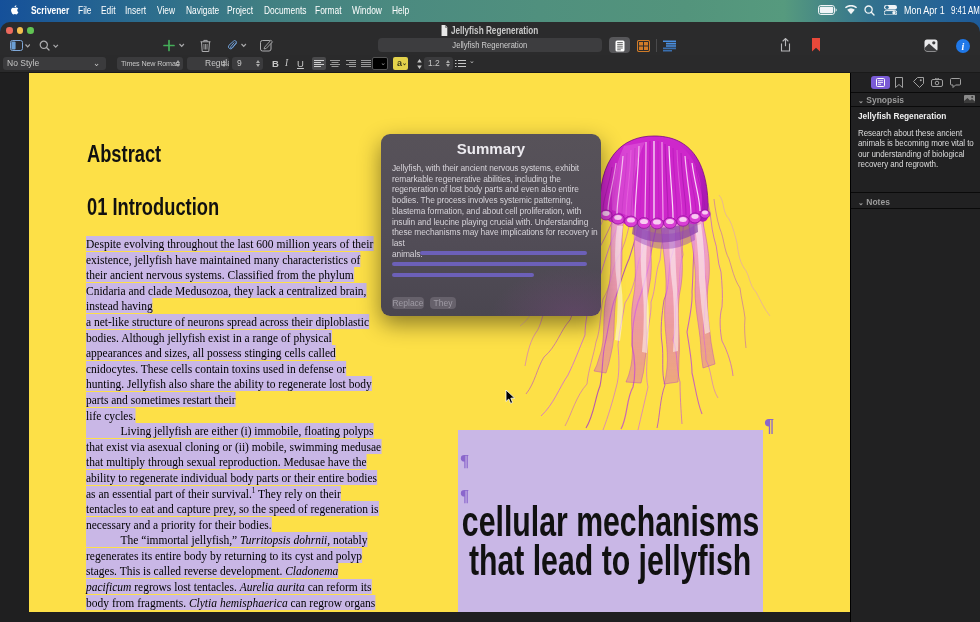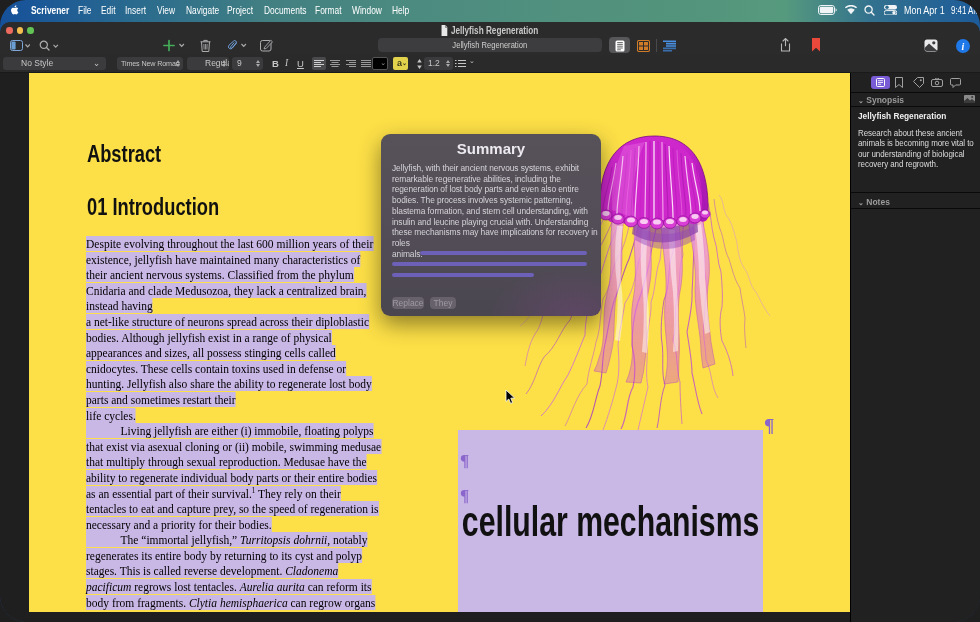--- a/index.html
+++ b/index.html
@@ -1,19 +1,19 @@
 <!DOCTYPE html>
 <html><head>
 <meta charset="utf-8">
 <style>
   * { margin:0; padding:0; box-sizing:border-box; }
   html,body { width:980px; height:622px; overflow:hidden; }
   body { font-family:"Liberation Sans", sans-serif; background:#1f1f20; }
   #screen { position:absolute; top:0; left:0; width:980px; height:622px; overflow:hidden;
-    background:linear-gradient(90deg,#15509a 0%,#2a6b8e 14%,#417f82 27%,#4b8a80 40%,#50907e 55%,#53947c 70%,#569a7e 80%,#32718e 89%,#1d5b9a 100%);border-radius:26px; }
+    background:linear-gradient(90deg,#15509a 0%,#2a6b8e 14%,#417f82 27%,#4b8a80 40%,#50907e 55%,#53947c 70%,#569a7e 80%,#32718e 89%,#1d5b9a 100%); }
   .abs { position:absolute; }
 
   
   #menubar { top:0; left:0; width:980px; height:20px; color:#fff; font-size:10.5px; }
   #menubar .mi { transform:scaleX(.8); transform-origin:0 50%; white-space:nowrap; }
   #menubar .mi { position:absolute; top:4px; height:13px; line-height:13px; }
 
   
   #window { top:22px; left:0; width:980px; height:600px; background:#2b2b2c;
     border-radius:10px 10px 0 0; }
@@ -170,21 +170,21 @@
       <rect x="0.5" y="0.5" width="13" height="12" rx="2.5" fill="#e9e9eb"></rect>
       <path d="M0.5 9 L5 4.5 13.5 12 H3 a2.5 2.5 0 0 1-2.5-2.5z" fill="#3c3c3e"></path>
       <circle cx="9.8" cy="3.8" r="1.6" fill="#3c3c3e"></circle>
     </svg>
     <svg class="tbico" style="left:956px;top:16.5px" width="14" height="14" viewBox="0 0 14 14">
       <circle cx="7" cy="7" r="7" fill="#1f78e8"></circle>
       <text x="7" y="10.6" font-size="10" font-weight="bold" font-style="italic" font-family="Liberation Serif" fill="#fff" text-anchor="middle">i</text>
     </svg>
 
     <div id="formatbar" class="abs">
-      <div class="fbox" style="left:3px;width:103px;padding-left:18px">No Style<span style="position:absolute;right:6px;top:0">⌄</span></div>
+      <div class="fbox" style="left:3px;width:103px;padding-left:4px">No Style<span style="position:absolute;right:6px;top:0">⌄</span></div>
       <div class="fbox" style="left:117px;width:66px;padding-left:4px;font-size:7.2px;letter-spacing:-.15px">Times New Roman<span class="spin"></span></div>
       <div class="fbox" style="left:187px;width:42px;padding-left:18px">Regular<span class="spin"></span></div>
       <div class="fbox" style="left:232px;width:31px;padding-left:5px">9<span class="spin"></span></div>
       <span class="abs" style="left:272px;top:2.5px;color:#c6c6c6;font-weight:bold;font-size:9.5px">B</span>
       <span class="abs" style="left:285px;top:2.5px;color:#c6c6c6;font-style:italic;font-size:9.5px;font-family:'Liberation Serif',serif">I</span>
       <span class="abs" style="left:297px;top:2.5px;color:#c6c6c6;font-size:9.5px;text-decoration:underline">U</span>
       <div class="abs" style="left:312px;top:2px;width:14px;height:13px;background:#4a4a4c;border-radius:2px"></div>
       <svg class="abs" style="left:314px;top:5px" width="10" height="8">
           <path d="M0 .5h10M0 2.5h7M0 4.5h10M0 6.5h7" stroke="#d0d0d0" stroke-width="1"></path>
         </svg>
@@ -362,20 +362,23 @@
 </svg>
 
       <div id="quote"></div>
       <span class="pilcrow" style="left:735px;top:342px;font-size:19px">¶</span>
       <span class="pilcrow" style="left:431px;top:378px;font-size:17px">¶</span>
       <span class="pilcrow" style="left:431px;top:413px;font-size:17px">¶</span>
       <div class="abs" style="left:429px;top:429px;width:305px;color:#141414">
         <div class="qln">
             <span class="cond" style="font-size:42px;transform:scaleX(.72)">cellular mechanisms</span>
           </div>
+        <div class="qln">
+            <span class="cond" style="font-size:42px;transform:scaleX(.72)">that lead to jellyfish</span>
+          </div>
       </div>
 
       <svg class="abs" style="left:476px;top:317px" width="12" height="16" viewBox="0 0 12 16">
         <path d="M1 0 L1 11.5 L3.8 9 L5.6 13.4 L7.6 12.5 L5.8 8.2 L9.6 8z" fill="#000" stroke="#fff" stroke-width=".8"></path>
       </svg>
     </div>
     <div id="inspector">
 
       <div class="abs" style="left:20px;top:3px;width:19px;height:13px;background:#7a5bd6;border-radius:3px"></div>
       <svg class="abs" style="left:25px;top:5px" width="9" height="9" viewBox="0 0 9 9">
@@ -417,24 +420,24 @@
       <div class="abs" style="left:0;top:135px;width:130px;height:1px;background:#0a0a0a"></div>
     </div>
   </div>
   <div id="popup" class="abs">
     <div class="ttl">Summary</div>
     <div class="body">
         <div>Jellyfish, with their ancient nervous systems, exhibit</div>
         <div>remarkable regenerative abilities, including the</div>
         <div>regeneration of lost body parts and even also entire</div>
         <div>bodies. The process involves systemic patterning,</div>
-        <div>blastema formation, and stem cell understanding, with</div>
+        <div>blastema formation, and about cell proliferation, with</div>
         <div>insulin and leucine playing crucial with. Understanding</div>
         <div>these mechanisms may have implications for recovery in</div>
-        <div>roles</div>
+        <div>last</div>
         <div>animals.</div>
       </div>
     <div class="pbar" style="left:39px;top:117px;width:167px"></div>
     <div class="pbar" style="left:11px;top:128px;width:195px"></div>
     <div class="pbar" style="left:11px;top:139px;width:142px"></div>
     <div class="pbtn" style="left:11px;top:163px;width:32px">Replace</div>
     <div class="pbtn" style="left:49px;top:163px;width:26px">They</div>
   </div>
 </div>
 

